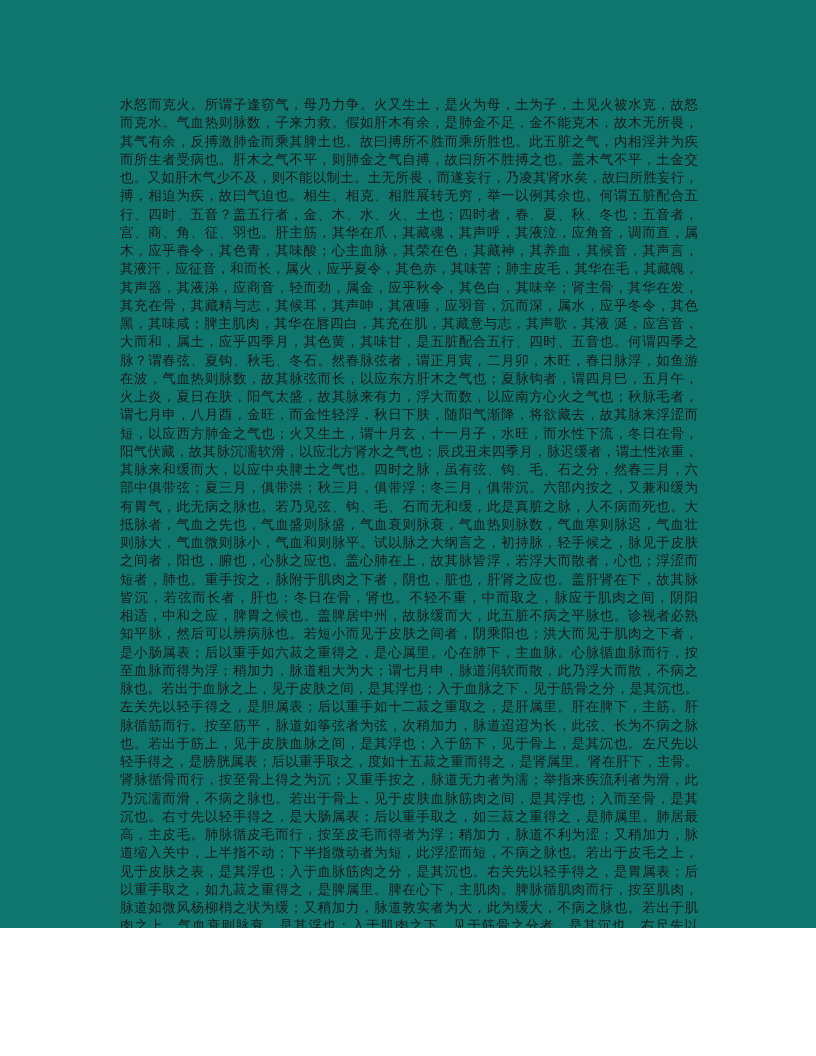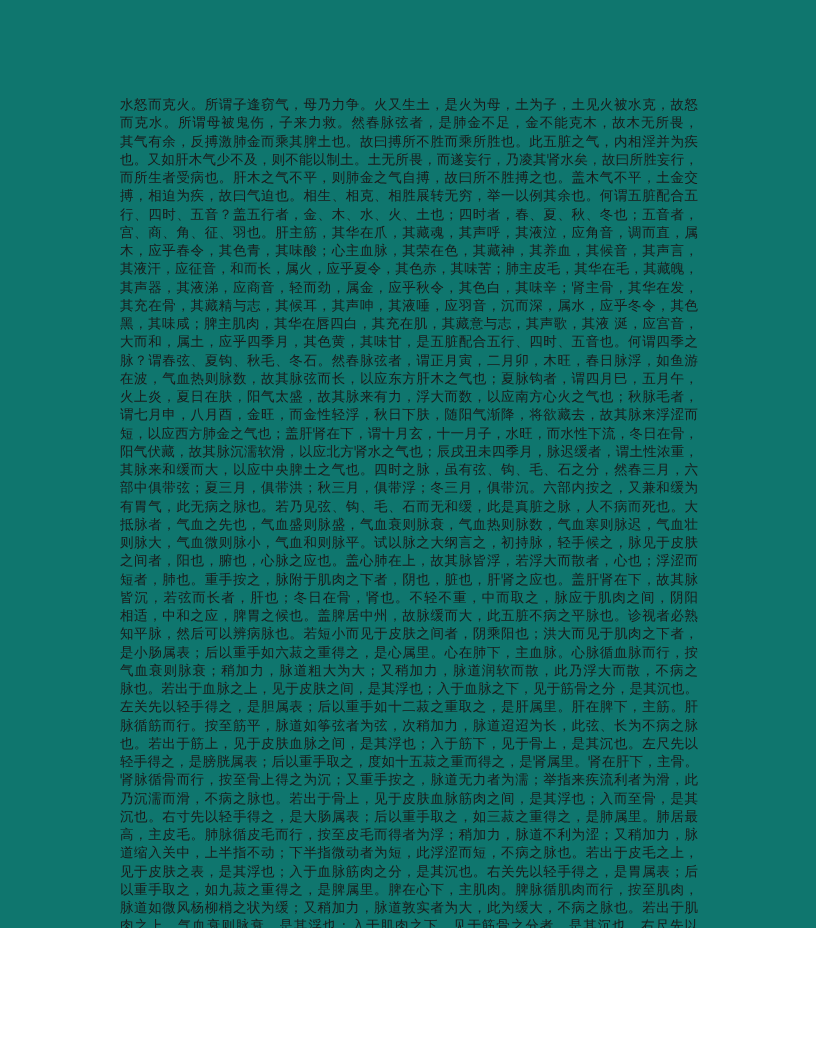--- a/index.html
+++ b/index.html
@@ -31,51 +31,51 @@
     overflow: hidden;
     height: 18.26px;
   }
 </style>
 </head>
 <body>
 
 <main class="page">
   <div class="text-block">
       <div class="text-line">水怒而克火。所谓子逢窃气，母乃力争。火又生土，是火为母，土为子，土见火被水克，故怒</div>
-      <div class="text-line">而克水。所谓母被鬼伤，子来力救。然春脉弦者，是肺金不足，金不能克木，故木无所畏，</div>
+      <div class="text-line">而克水。气血热则脉数，子来力救。假如肝木有余，是肺金不足，金不能克木，故木无所畏，</div>
       <div class="text-line">其气有余，反搏激肺金而乘其脾土也。故曰搏所不胜而乘所胜也。此五脏之气，内相淫并为疾</div>
+      <div class="text-line">而所生者受病也。肝木之气不平，则肺金之气自搏，故曰所不胜搏之也。盖木气不平，土金交</div>
       <div class="text-line">也。又如肝木气少不及，则不能以制土。土无所畏，而遂妄行，乃凌其肾水矣，故曰所胜妄行，</div>
-      <div class="text-line">而所生者受病也。肝木之气不平，则肺金之气自搏，故曰所不胜搏之也。盖木气不平，土金交</div>
       <div class="text-line">搏，相迫为疾，故曰气迫也。相生、相克、相胜展转无穷，举一以例其余也。何谓五脏配合五</div>
       <div class="text-line">行、四时、五音？盖五行者，金、木、水、火、土也；四时者，春、夏、秋、冬也；五音者，</div>
       <div class="text-line">宫、商、角、征、羽也。肝主筋，其华在爪，其藏魂，其声呼，其液泣，应角音，调而直，属</div>
       <div class="text-line">木，应乎春令，其色青，其味酸；心主血脉，其荣在色，其藏神，其养血，其候音，其声言，</div>
       <div class="text-line">其液汗，应征音，和而长，属火，应乎夏令，其色赤，其味苦；肺主皮毛，其华在毛，其藏魄，</div>
       <div class="text-line">其声器，其液涕，应商音，轻而劲，属金，应乎秋令，其色白，其味辛；肾主骨，其华在发，</div>
       <div class="text-line">其充在骨，其藏精与志，其候耳，其声呻，其液唾，应羽音，沉而深，属水，应乎冬令，其色</div>
       <div class="text-line">黑，其味咸；脾主肌肉，其华在唇四白，其充在肌，其藏意与志，其声歌，其液 涎，应宫音，</div>
       <div class="text-line">大而和，属土，应乎四季月，其色黄，其味甘，是五脏配合五行、四时、五音也。何谓四季之</div>
       <div class="text-line">脉？谓春弦、夏钩、秋毛、冬石。然春脉弦者，谓正月寅，二月卯，木旺，春日脉浮，如鱼游</div>
       <div class="text-line">在波，气血热则脉数，故其脉弦而长，以应东方肝木之气也；夏脉钩者，谓四月巳，五月午，</div>
       <div class="text-line">火上炎，夏日在肤，阳气太盛，故其脉来有力，浮大而数，以应南方心火之气也；秋脉毛者，</div>
       <div class="text-line">谓七月申，八月酉，金旺，而金性轻浮，秋日下肤，随阳气渐降，将欲藏去，故其脉来浮涩而</div>
-      <div class="text-line">短，以应西方肺金之气也；盖肝肾在下，谓十月玄，十一月子，水旺，而水性下流，冬日在骨，</div>
+      <div class="text-line">短，以应西方肺金之气也；火又生土，谓十月玄，十一月子，水旺，而水性下流，冬日在骨，</div>
       <div class="text-line">阳气伏藏，故其脉沉濡软滑，以应北方肾水之气也；辰戌丑未四季月，脉迟缓者，谓土性浓重，</div>
       <div class="text-line">其脉来和缓而大，以应中央脾土之气也。四时之脉，虽有弦、钩、毛、石之分，然春三月，六</div>
       <div class="text-line">部中俱带弦；夏三月，俱带洪；秋三月，俱带浮；冬三月，俱带沉。六部内按之，又兼和缓为</div>
       <div class="text-line">有胃气，此无病之脉也。若乃见弦、钩、毛、石而无和缓，此是真脏之脉，人不病而死也。大</div>
       <div class="text-line">抵脉者，气血之先也，气血盛则脉盛，气血衰则脉衰，气血热则脉数，气血寒则脉迟，气血壮</div>
       <div class="text-line">则脉大，气血微则脉小，气血和则脉平。试以脉之大纲言之，初持脉，轻手候之，脉见于皮肤</div>
       <div class="text-line">之间者，阳也，腑也，心脉之应也。盖心肺在上，故其脉皆浮，若浮大而散者，心也；浮涩而</div>
       <div class="text-line">短者，肺也。重手按之，脉附于肌肉之下者，阴也，脏也，肝肾之应也。盖肝肾在下，故其脉</div>
       <div class="text-line">皆沉，若弦而长者，肝也；冬日在骨，肾也。不轻不重，中而取之，脉应于肌肉之间，阴阳</div>
       <div class="text-line">相适，中和之应，脾胃之候也。盖脾居中州，故脉缓而大，此五脏不病之平脉也。诊视者必熟</div>
       <div class="text-line">知平脉，然后可以辨病脉也。若短小而见于皮肤之间者，阴乘阳也；洪大而见于肌肉之下者，</div>
       <div class="text-line">是小肠属表；后以重手如六菽之重得之，是心属里。心在肺下，主血脉。心脉循血脉而行，按</div>
-      <div class="text-line">气血衰则脉衰；稍加力，脉道粗大为大；又稍加力，脉道润软而散，此乃浮大而散，不病之</div>
+      <div class="text-line">至血脉而得为浮；稍加力，脉道粗大为大；谓七月申，脉道润软而散，此乃浮大而散，不病之</div>
       <div class="text-line">脉也。若出于血脉之上，见于皮肤之间，是其浮也；入于血脉之下，见于筋骨之分，是其沉也。</div>
       <div class="text-line">左关先以轻手得之，是胆属表；后以重手如十二菽之重取之，是肝属里。肝在脾下，主筋。肝</div>
       <div class="text-line">脉循筋而行。按至筋平，脉道如筝弦者为弦，次稍加力，脉道迢迢为长，此弦、长为不病之脉</div>
       <div class="text-line">也。若出于筋上，见于皮肤血脉之间，是其浮也；入于筋下，见于骨上，是其沉也。左尺先以</div>
       <div class="text-line">轻手得之，是膀胱属表；后以重手取之，度如十五菽之重而得之，是肾属里。肾在肝下，主骨。</div>
       <div class="text-line">肾脉循骨而行，按至骨上得之为沉；又重手按之，脉道无力者为濡；举指来疾流利者为滑，此</div>
       <div class="text-line">乃沉濡而滑，不病之脉也。若出于骨上，见于皮肤血脉筋肉之间，是其浮也；入而至骨，是其</div>
       <div class="text-line">沉也。右寸先以轻手得之，是大肠属表；后以重手取之，如三菽之重得之，是肺属里。肺居最</div>
       <div class="text-line">高，主皮毛。肺脉循皮毛而行，按至皮毛而得者为浮；稍加力，脉道不利为涩；又稍加力，脉</div>
       <div class="text-line">道缩入关中，上半指不动；下半指微动者为短，此浮涩而短，不病之脉也。若出于皮毛之上，</div>

